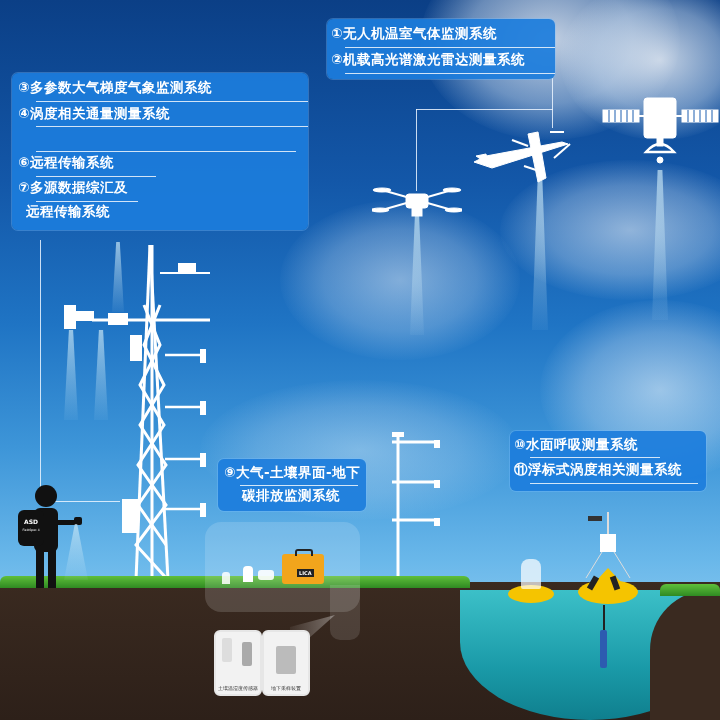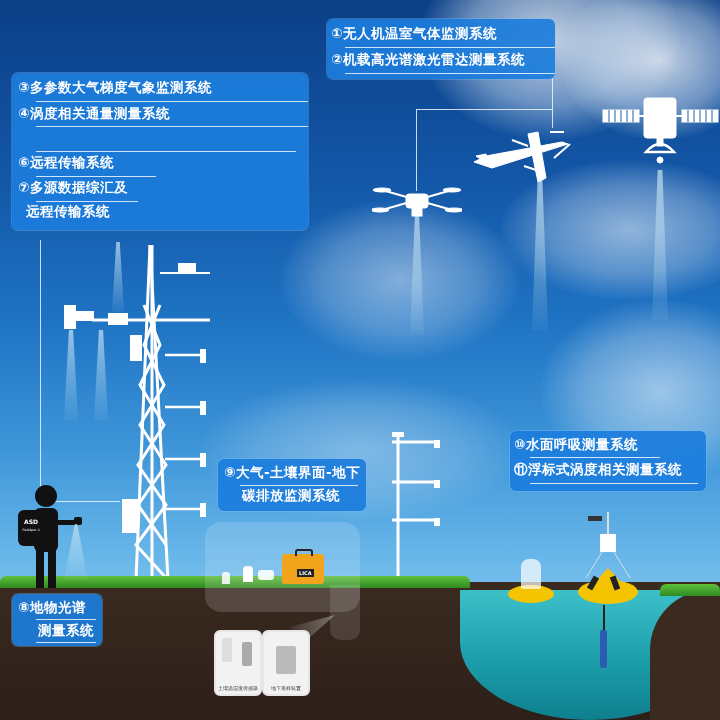--- a/index.html
+++ b/index.html
@@ -250,25 +250,15 @@
     <div class="line-item" style="left:4px;top:5px;">
       <span>⑩</span><span>水面呼吸测量系统</span>
     </div>
     <div class="uline" style="left:20px;top:26px;width:130px;"></div>
     <div class="line-item" style="left:4px;top:30px;">
       <span>⑪</span><span>浮标式涡度相关测量系统</span>
     </div>
     <div class="uline" style="left:20px;top:52px;width:168px;"></div>
   </div>
 
-  <div class="panel" style="left:12px;top:594px;width:90px;height:52px;">
-    <div class="line-item" style="left:6px;top:5px;">
-      <span>⑧</span><span>地物光谱</span>
-    </div>
-    <div class="uline" style="left:24px;top:25px;width:60px;"></div>
-    <div class="line-item" style="left:26px;top:28px;">
-      <span>测量系统</span>
-    </div>
-    <div class="uline" style="left:24px;top:48px;width:60px;"></div>
-  </div>
 
 
 </div>
 
 </body></html>

